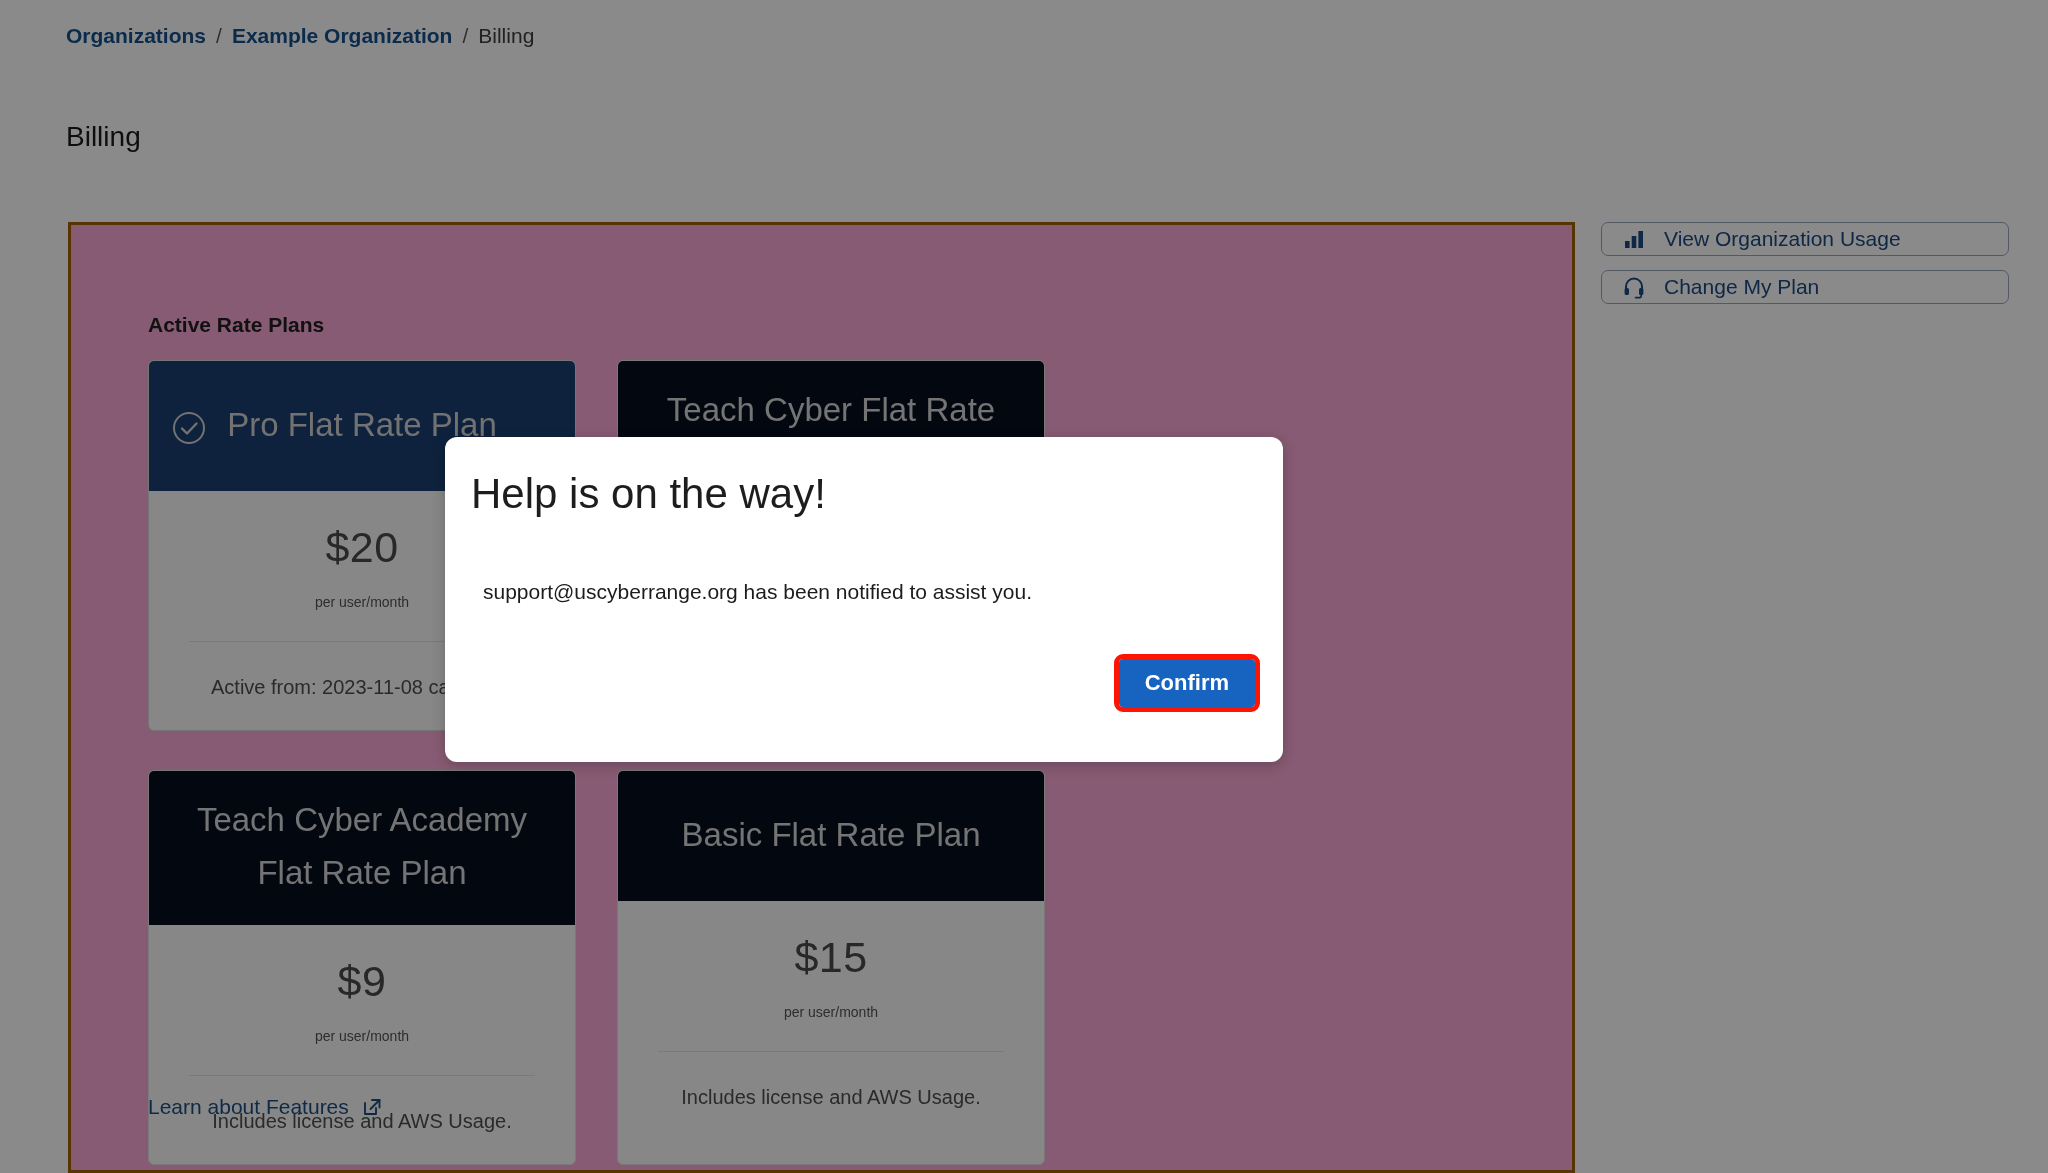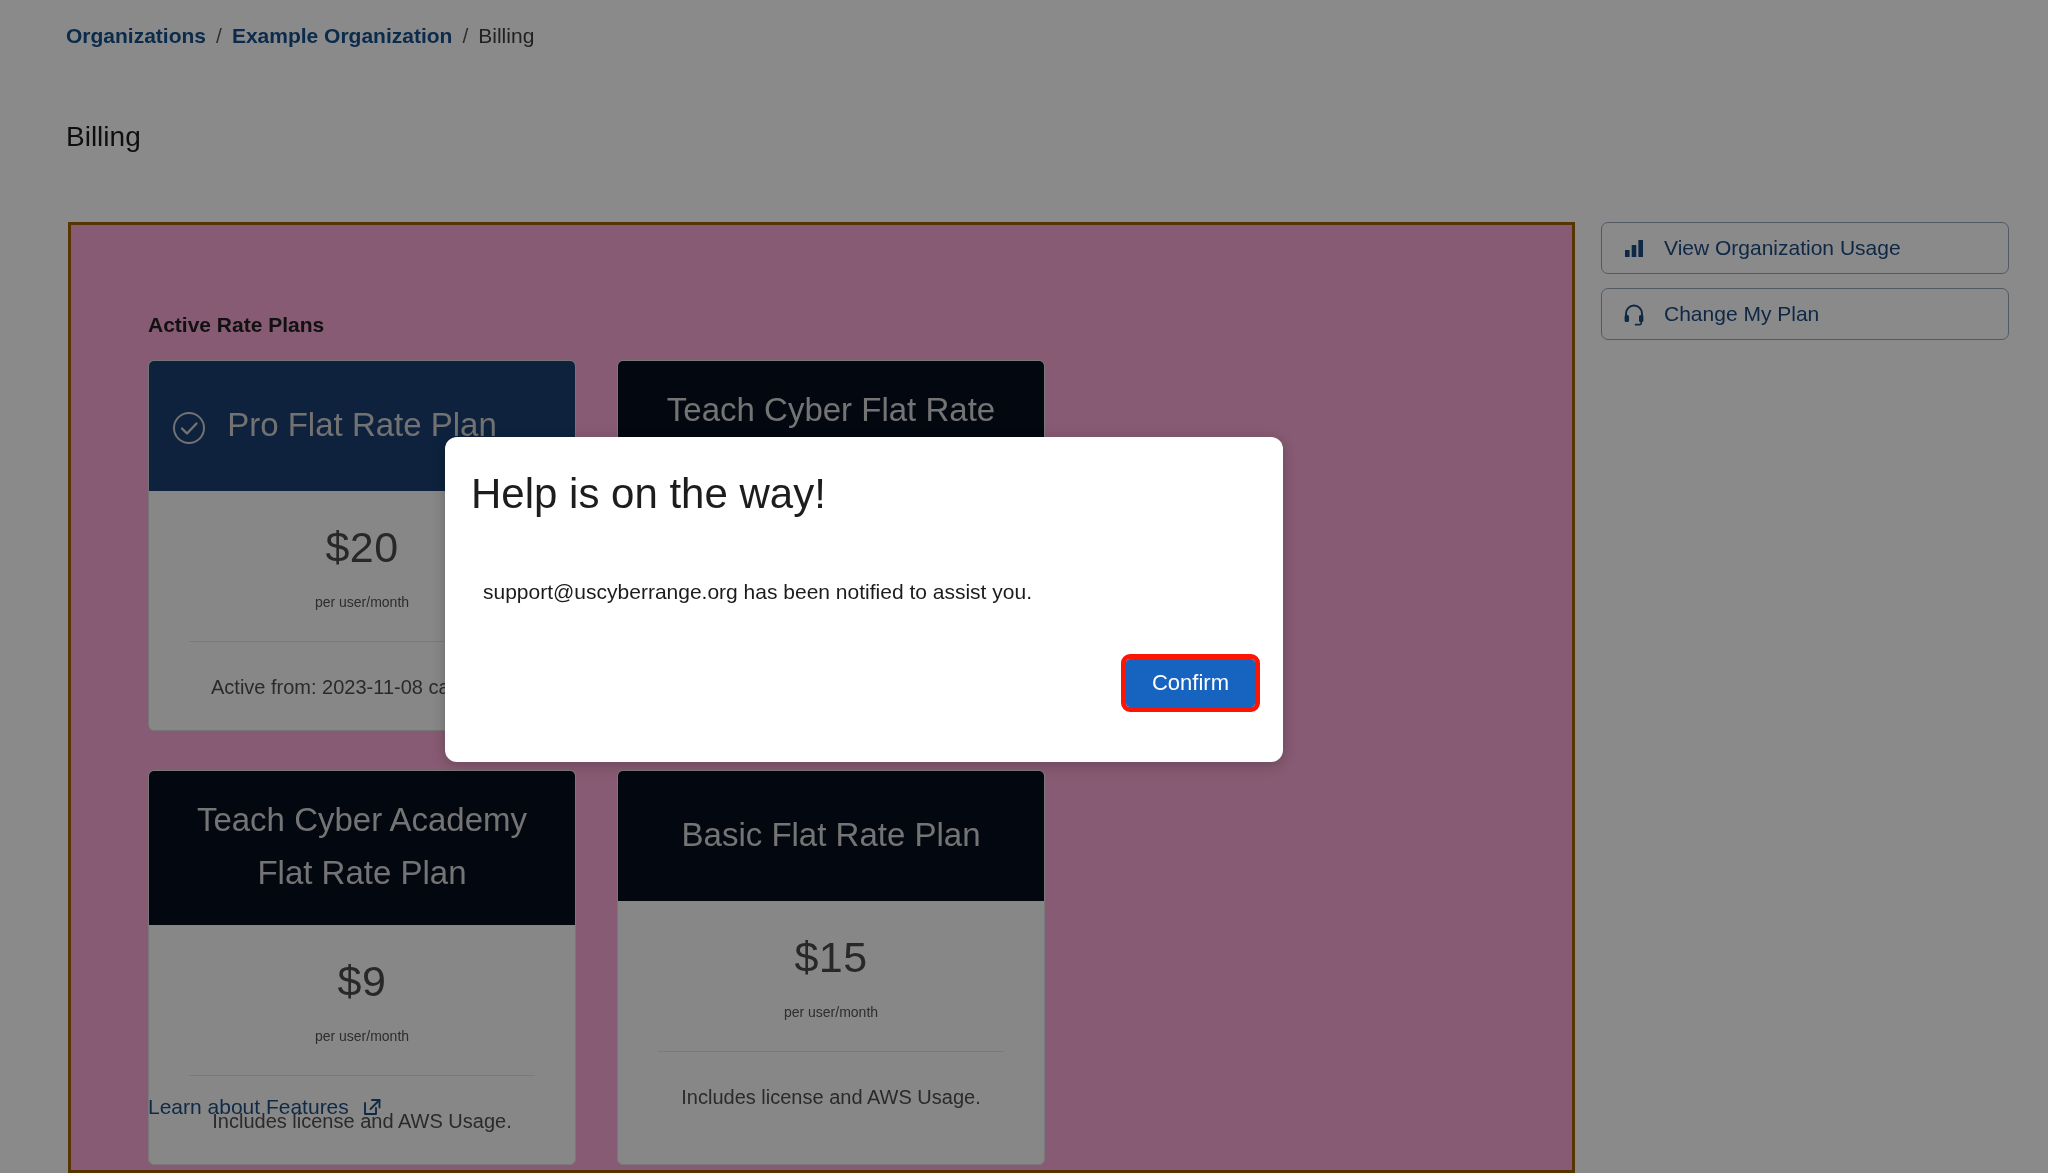--- a/index.html
+++ b/index.html
@@ -204,21 +204,21 @@
     top: 222px;
     width: 408px;
     display: flex;
     flex-direction: column;
     gap: 14px;
   }
   .side-button {
     display: flex;
     align-items: center;
     gap: 18px;
-    height: 52px;
+    height: 34px;
     padding: 0 20px;
     box-sizing: border-box;
     border: 1px solid #9aa7b8;
     border-radius: 7px;
     background: transparent;
     color: #1c4a80;
     font-size: 21px;
     font-family: "Liberation Sans", sans-serif;
     cursor: pointer;
     text-align: left;
@@ -283,20 +283,21 @@
     background: #1763c0;
     color: #ffffff;
     font-size: 22px;
     font-family: "Liberation Sans", sans-serif;
     border: none;
     border-radius: 4px;
     padding: 11px 26px;
     cursor: pointer;
     outline: 5px solid #fc1505;
     outline-offset: 0px;
+    font-weight: bold;
   }
 </style>
 </head>
 <body>
 
 <div id="page">
 
   <div id="app">
 
     <nav id="breadcrumb">

